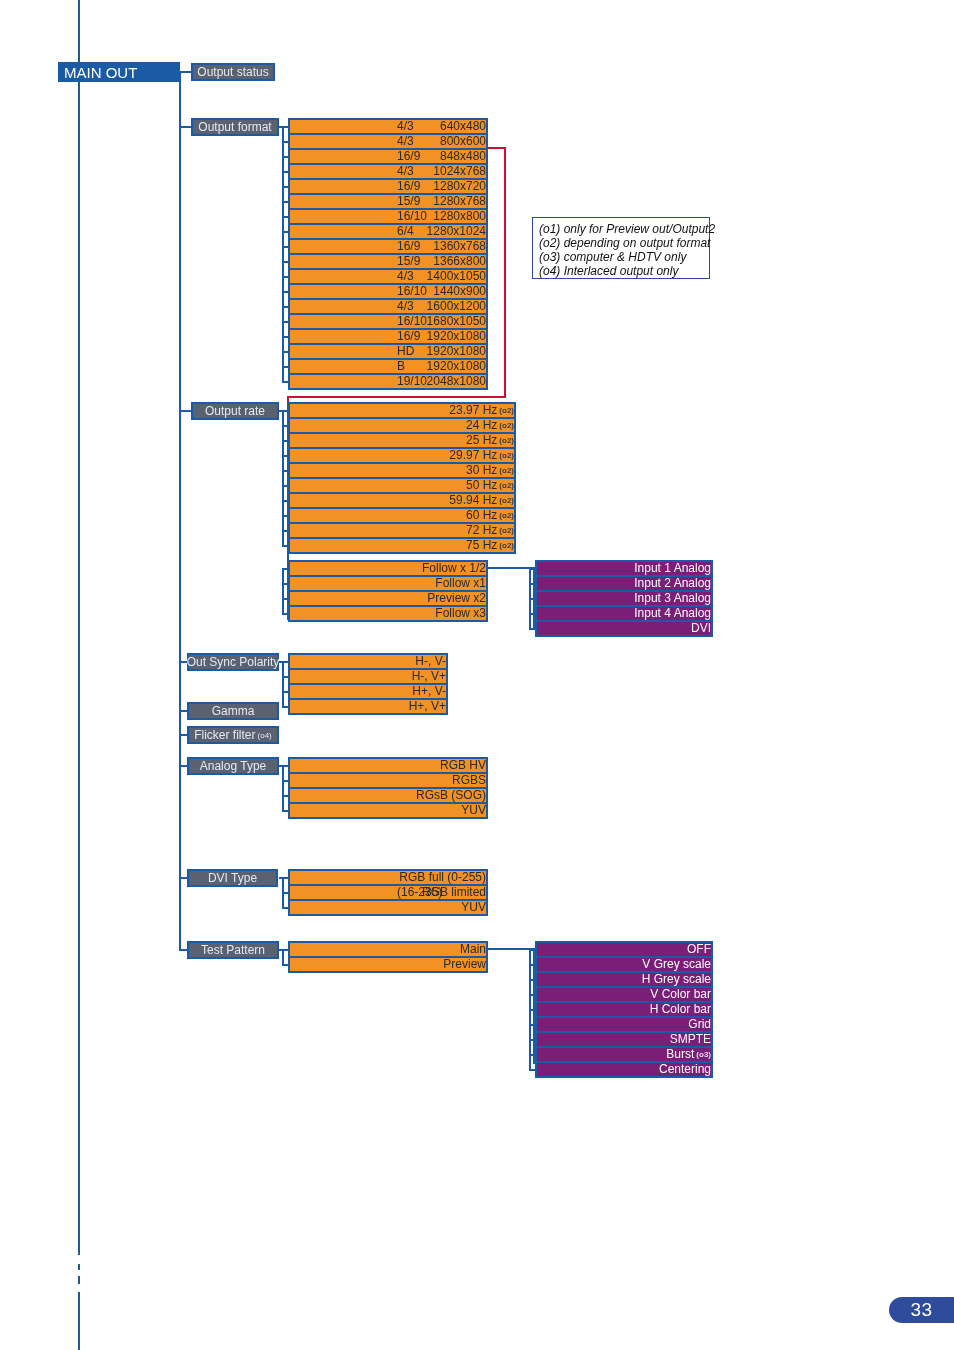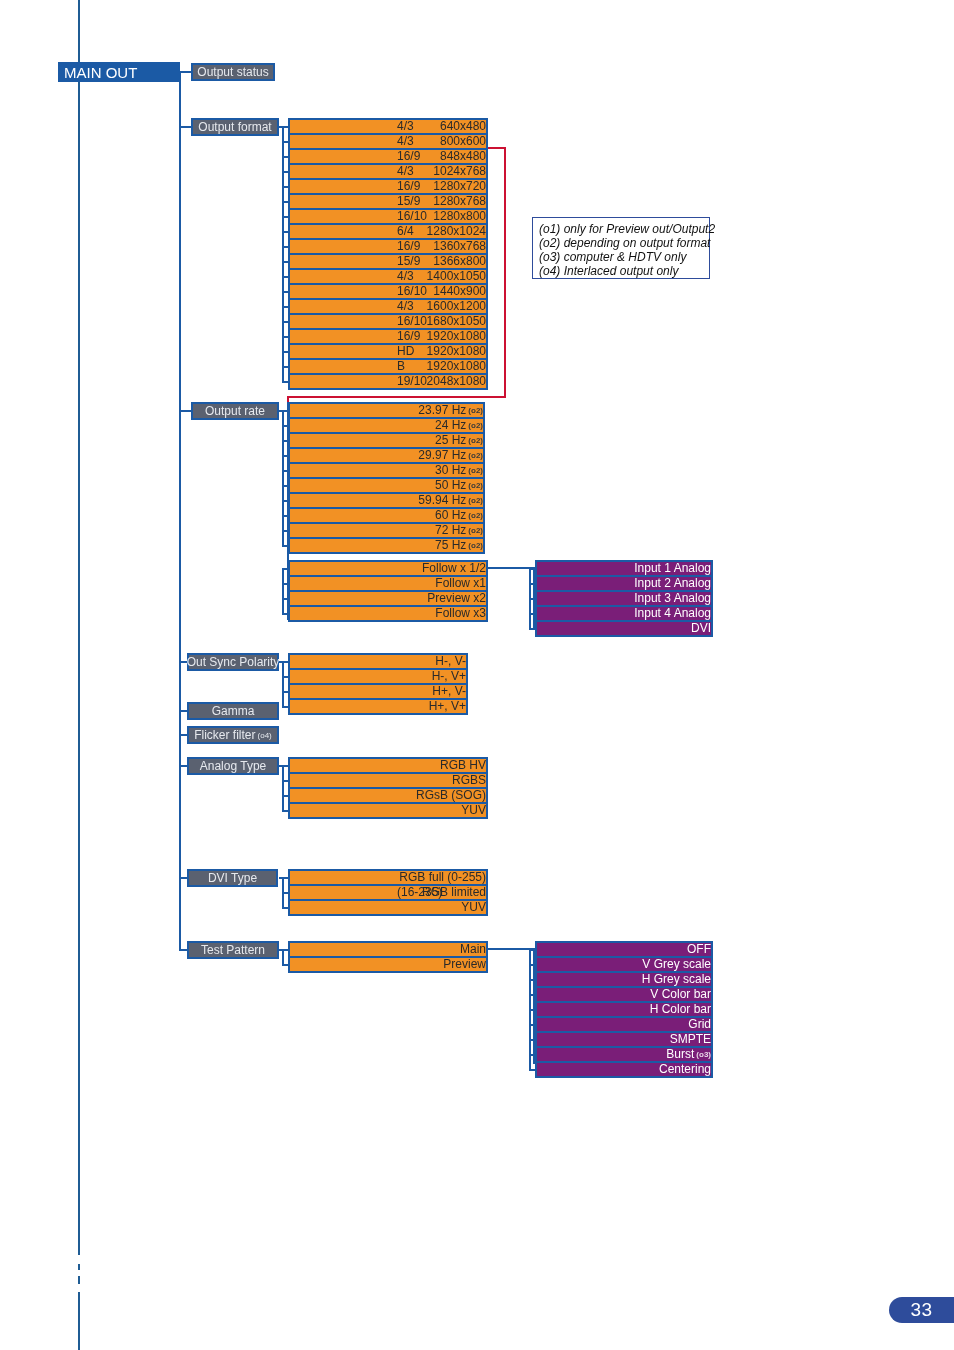--- a/index.html
+++ b/index.html
@@ -185,21 +185,21 @@
     <div class="note">(o1) only for Preview out/Output2</div>
     <div class="note">(o2) depending on output format</div>
     <div class="note">(o3) computer &amp; HDTV only</div>
     <div class="note">(o4) Interlaced output only</div>
   </div>
 
 <div class="abs hline" style="left:179px;top:410px;width:12px;"></div>
 <div class="abs cat" style="left:191px;top:402px;width:88px;">Output rate</div>
 <div class="abs hline" style="left:279px;top:410px;width:9px;"></div>
 
-<div class="abs grp" id="grp-output-rate" style="left:288px;top:402px;width:197px;">
+<div class="abs grp" id="grp-output-rate" style="left:288px;top:402px;width:228px;">
     <div class="row">
       <span>23.97 Hz</span>
       <sup>(o2)</sup>
     </div>
     <div class="row">
       <span>24 Hz</span>
       <sup>(o2)</sup>
     </div>
     <div class="row">
       <span>25 Hz</span>
@@ -270,21 +270,21 @@
     </div>
     <div class="row">
       <span>DVI</span>
     </div>
   </div>
 
 <div class="abs hline" style="left:179px;top:661px;width:8px;"></div>
 <div class="abs cat" style="left:187px;top:653px;width:92px;">Out Sync Polarity</div>
 <div class="abs hline" style="left:279px;top:661px;width:9px;"></div>
 
-<div class="abs grp" id="grp-sync-polarity" style="left:288px;top:653px;width:180px;">
+<div class="abs grp" id="grp-sync-polarity" style="left:288px;top:653px;width:160px;">
     <div class="row">
       <span>H-, V-</span>
     </div>
     <div class="row">
       <span>H-, V+</span>
     </div>
     <div class="row">
       <span>H+, V-</span>
     </div>
     <div class="row">

